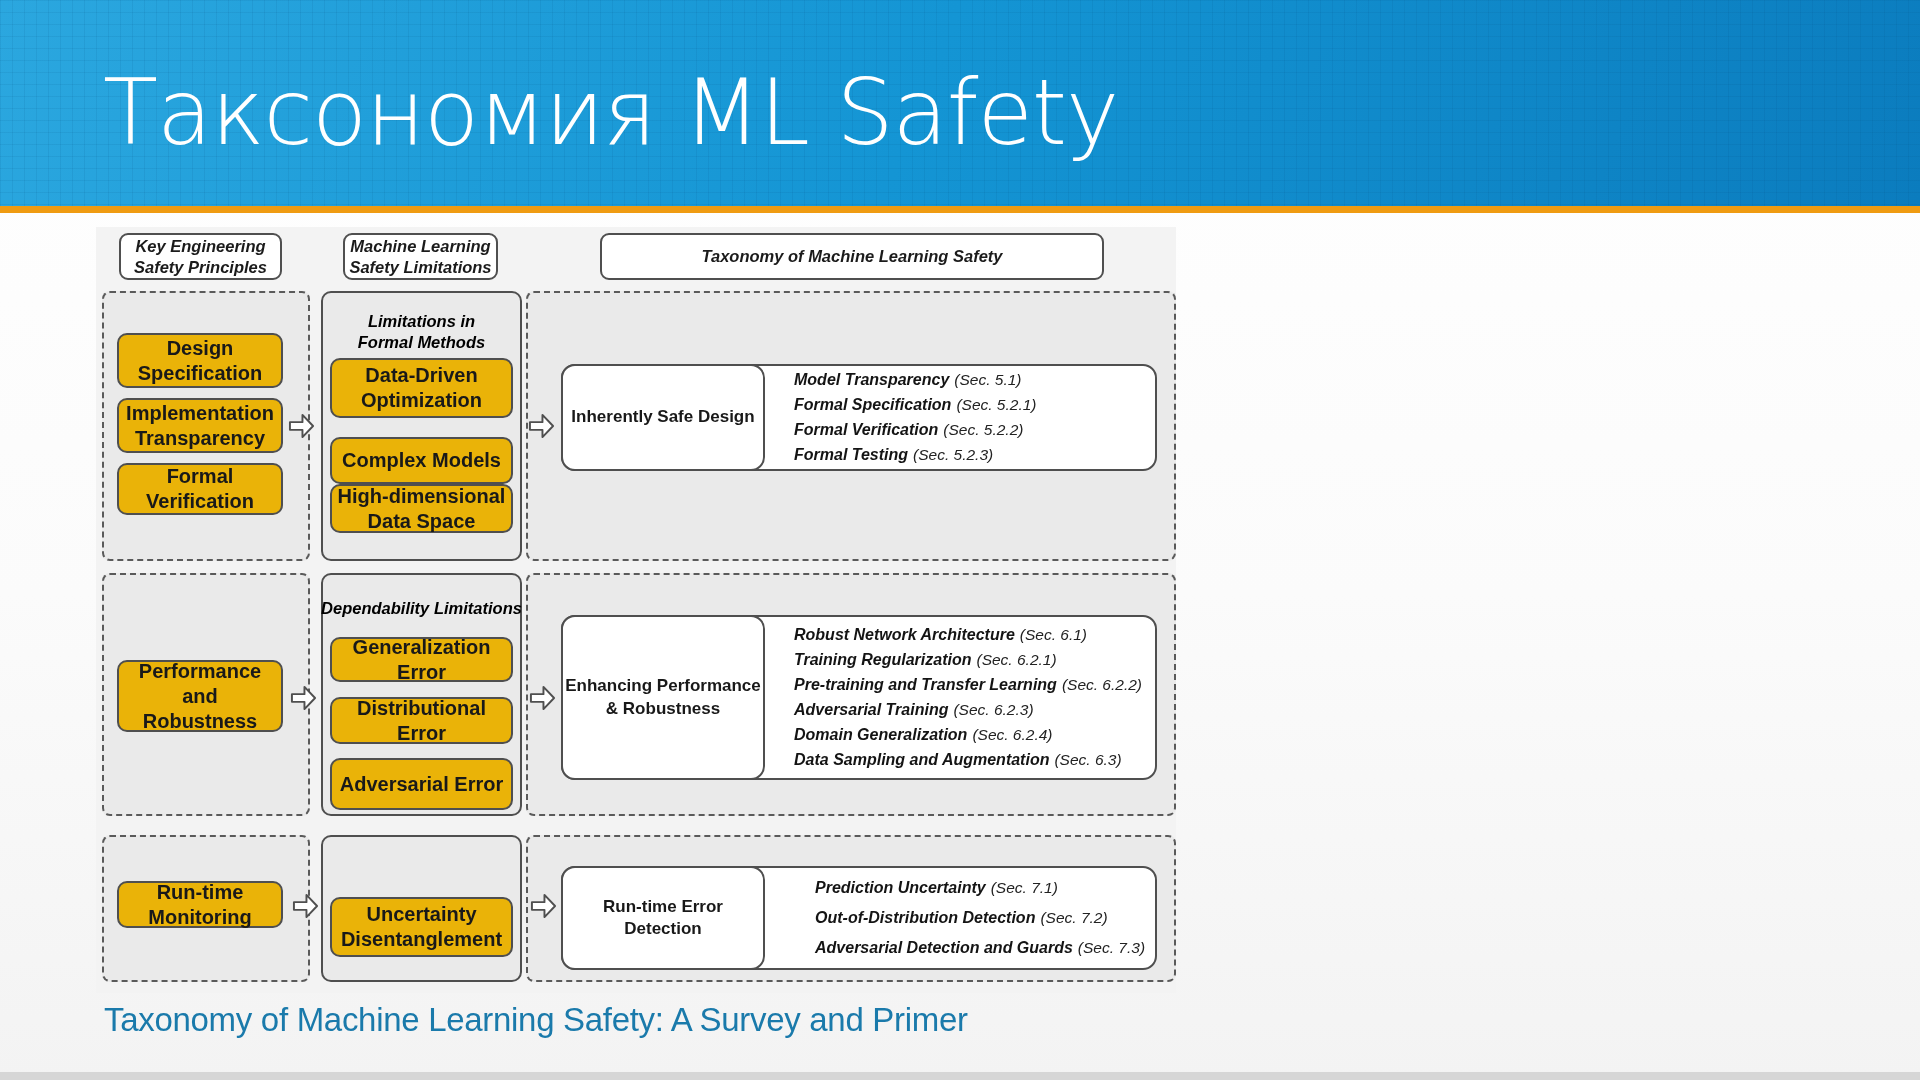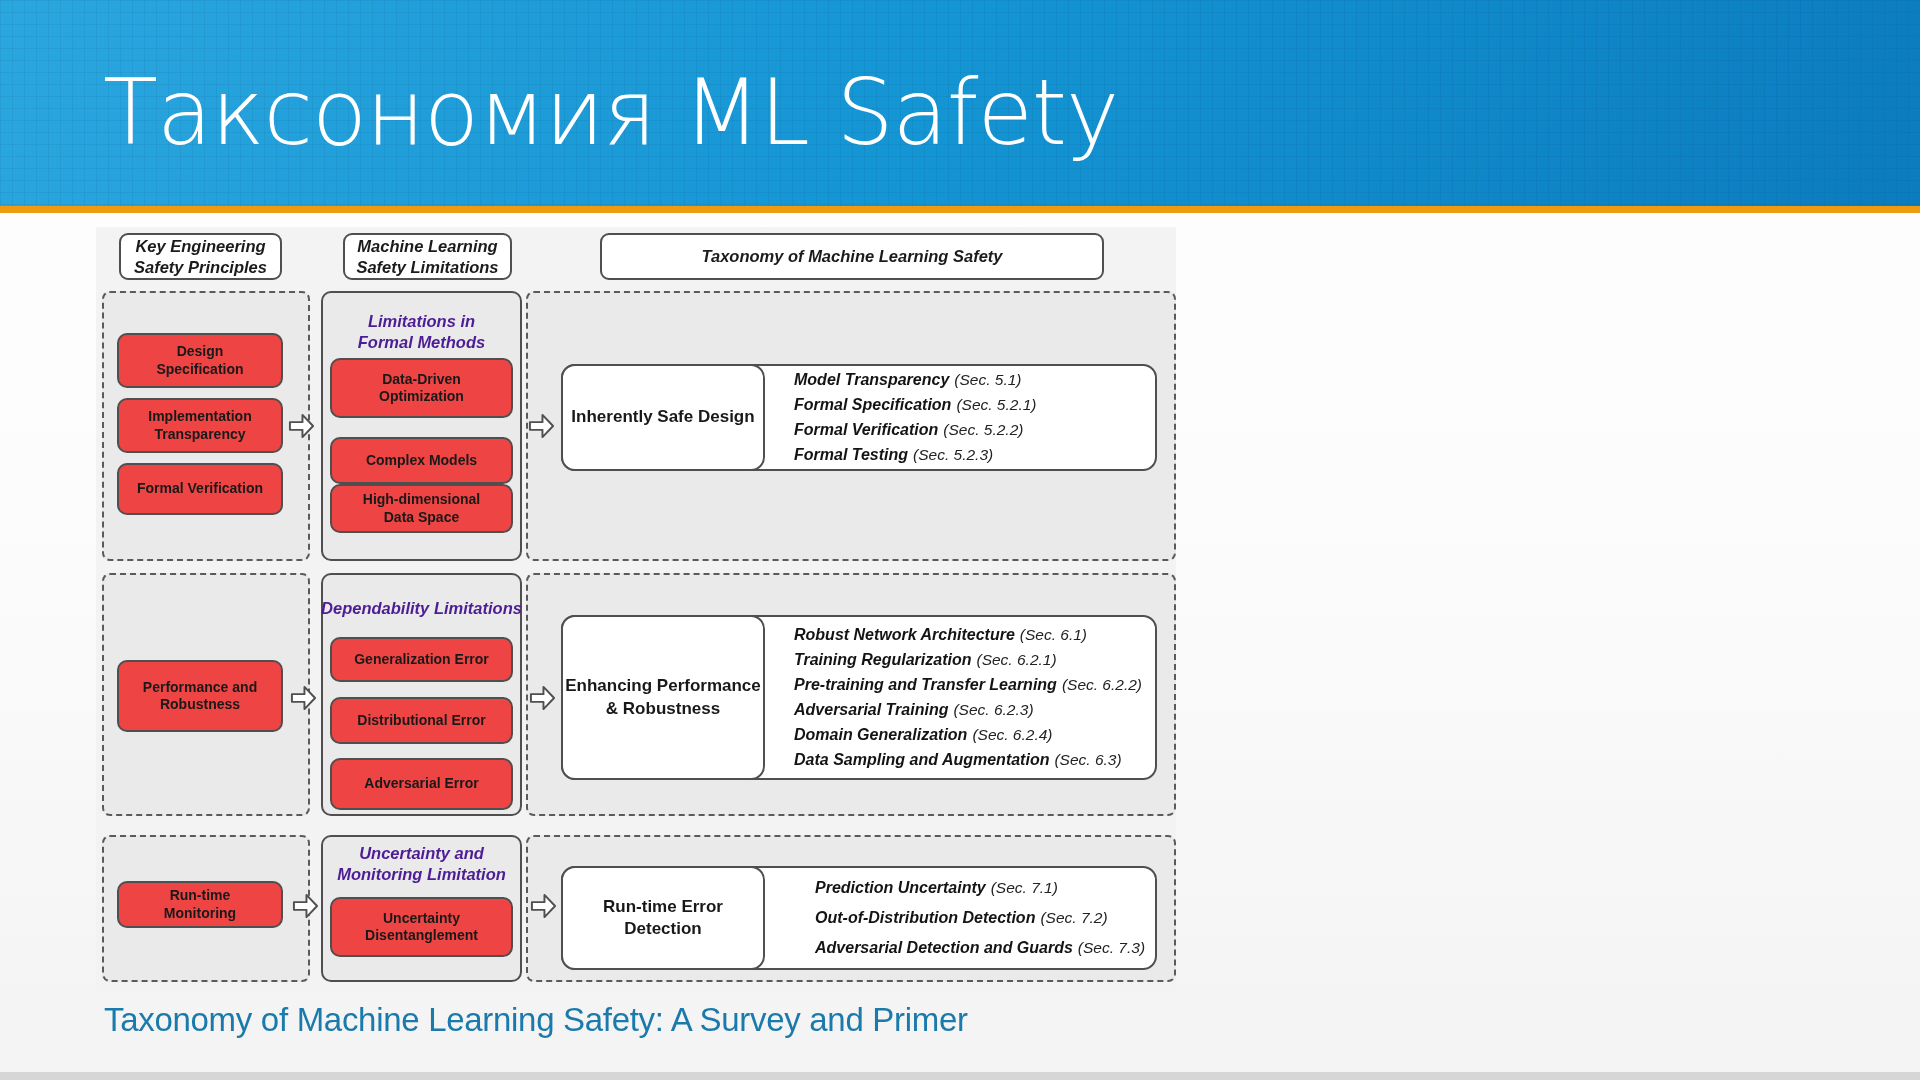--- a/index.html
+++ b/index.html
@@ -30,27 +30,27 @@
   .figure{position:absolute;left:96px;top:227px;width:1080px;height:766px;background:#f3f3f3;color:#1b1b1b;}
   .figure *{box-sizing:border-box;}
   .hdrbox{
     position:absolute;background:#fff;border:2px solid #4f4f4f;border-radius:9px;
     display:flex;align-items:center;justify-content:center;text-align:center;
     font-weight:bold;font-style:italic;font-size:16.5px;line-height:1.25;white-space:pre-line;
   }
   .dashedbox{position:absolute;background:#eaeaea;border:2px dashed #5a5a5a;border-radius:8px;}
   .graybox{position:absolute;background:#eaeaea;border:2px solid #4f4f4f;border-radius:10px;}
   .whitebox{
-    position:absolute;background:#ef4444;border:2px solid #4f4f4f;border-radius:10px;
+    position:absolute;background:#eab308;border:2px solid #4f4f4f;border-radius:10px;
     display:flex;align-items:center;justify-content:center;text-align:center;
-    font-weight:bold;font-size:14px;line-height:1.25;white-space:pre-line;color:#191919;
+    font-weight:bold;font-size:20px;line-height:1.25;white-space:pre-line;color:#191919;
   }
   .coltitle{
     position:absolute;font-weight:bold;font-style:italic;font-size:16.5px;line-height:1.28;
-    text-align:center;white-space:pre-line;color:#4c1d95;
+    text-align:center;white-space:pre-line;color:#000000;
   }
   .outerbox{
     position:absolute;background:#fff;border:2px solid #4f4f4f;border-radius:14px;
     display:flex;align-items:stretch;
   }
   .labelbox{
     flex:none;width:204px;margin:-2px 12px -2px -2px;
     background:#fff;border:2px solid #4f4f4f;border-radius:14px;
     display:flex;align-items:center;justify-content:center;text-align:center;
     font-weight:bold;font-size:17px;line-height:1.3;white-space:pre-line;color:#191919;
@@ -73,21 +73,21 @@
 <div class="slide">
 
   <div class="header"></div>
   <div class="slide-title">Таксономия ML Safety</div>
   <div class="orange-bar"></div>
 
   <div class="figure">
 
     <div class="hdrbox" style="left:23px;top:6px;width:163px;height:47px;">Key Engineering
 Safety Principles</div>
-    <div class="hdrbox" style="left:247px;top:6px;width:169px;height:47px;">Machine Learning
+    <div class="hdrbox" style="left:247px;top:6px;width:155px;height:47px;">Machine Learning
 Safety Limitations</div>
     <div class="hdrbox" style="left:504px;top:6px;width:504px;height:47px;">Taxonomy of Machine Learning Safety</div>
 
     <div class="dashedbox" style="left:6px;top:64px;width:208px;height:270px;"></div>
     <div class="graybox" style="left:225px;top:64px;width:201px;height:270px;"></div>
     <div class="dashedbox" style="left:430px;top:64px;width:650px;height:270px;"></div>
 
     <div class="whitebox" style="left:21px;top:106px;width:166px;height:55px;">Design
 Specification</div>
     <div class="whitebox" style="left:21px;top:171px;width:166px;height:55px;">Implementation
@@ -189,22 +189,20 @@
       </div>
     </div>
 
     <div class="dashedbox" style="left:6px;top:608px;width:208px;height:147px;"></div>
     <div class="graybox" style="left:225px;top:608px;width:201px;height:147px;"></div>
     <div class="dashedbox" style="left:430px;top:608px;width:650px;height:147px;"></div>
 
     <div class="whitebox" style="left:21px;top:654px;width:166px;height:47px;">Run-time
 Monitoring</div>
 
-    <div class="coltitle" style="left:225px;top:616px;width:201px;">Uncertainty and
-Monitoring Limitation</div>
     <div class="whitebox" style="left:234px;top:670px;width:183px;height:60px;">Uncertainty
 Disentanglement</div>
 
     <div class="arrow" style="left:196px;top:664px;">
       <svg viewBox="0 0 28 30">
           <path d="M2 11 H15 V3.5 L26 15 L15 26.5 V19 H2 Z" fill="#ffffff" stroke="#4f4f4f" stroke-width="2" stroke-linejoin="round"></path>
         </svg>
     </div>
     <div class="arrow" style="left:434px;top:664px;">
       <svg viewBox="0 0 28 30">

